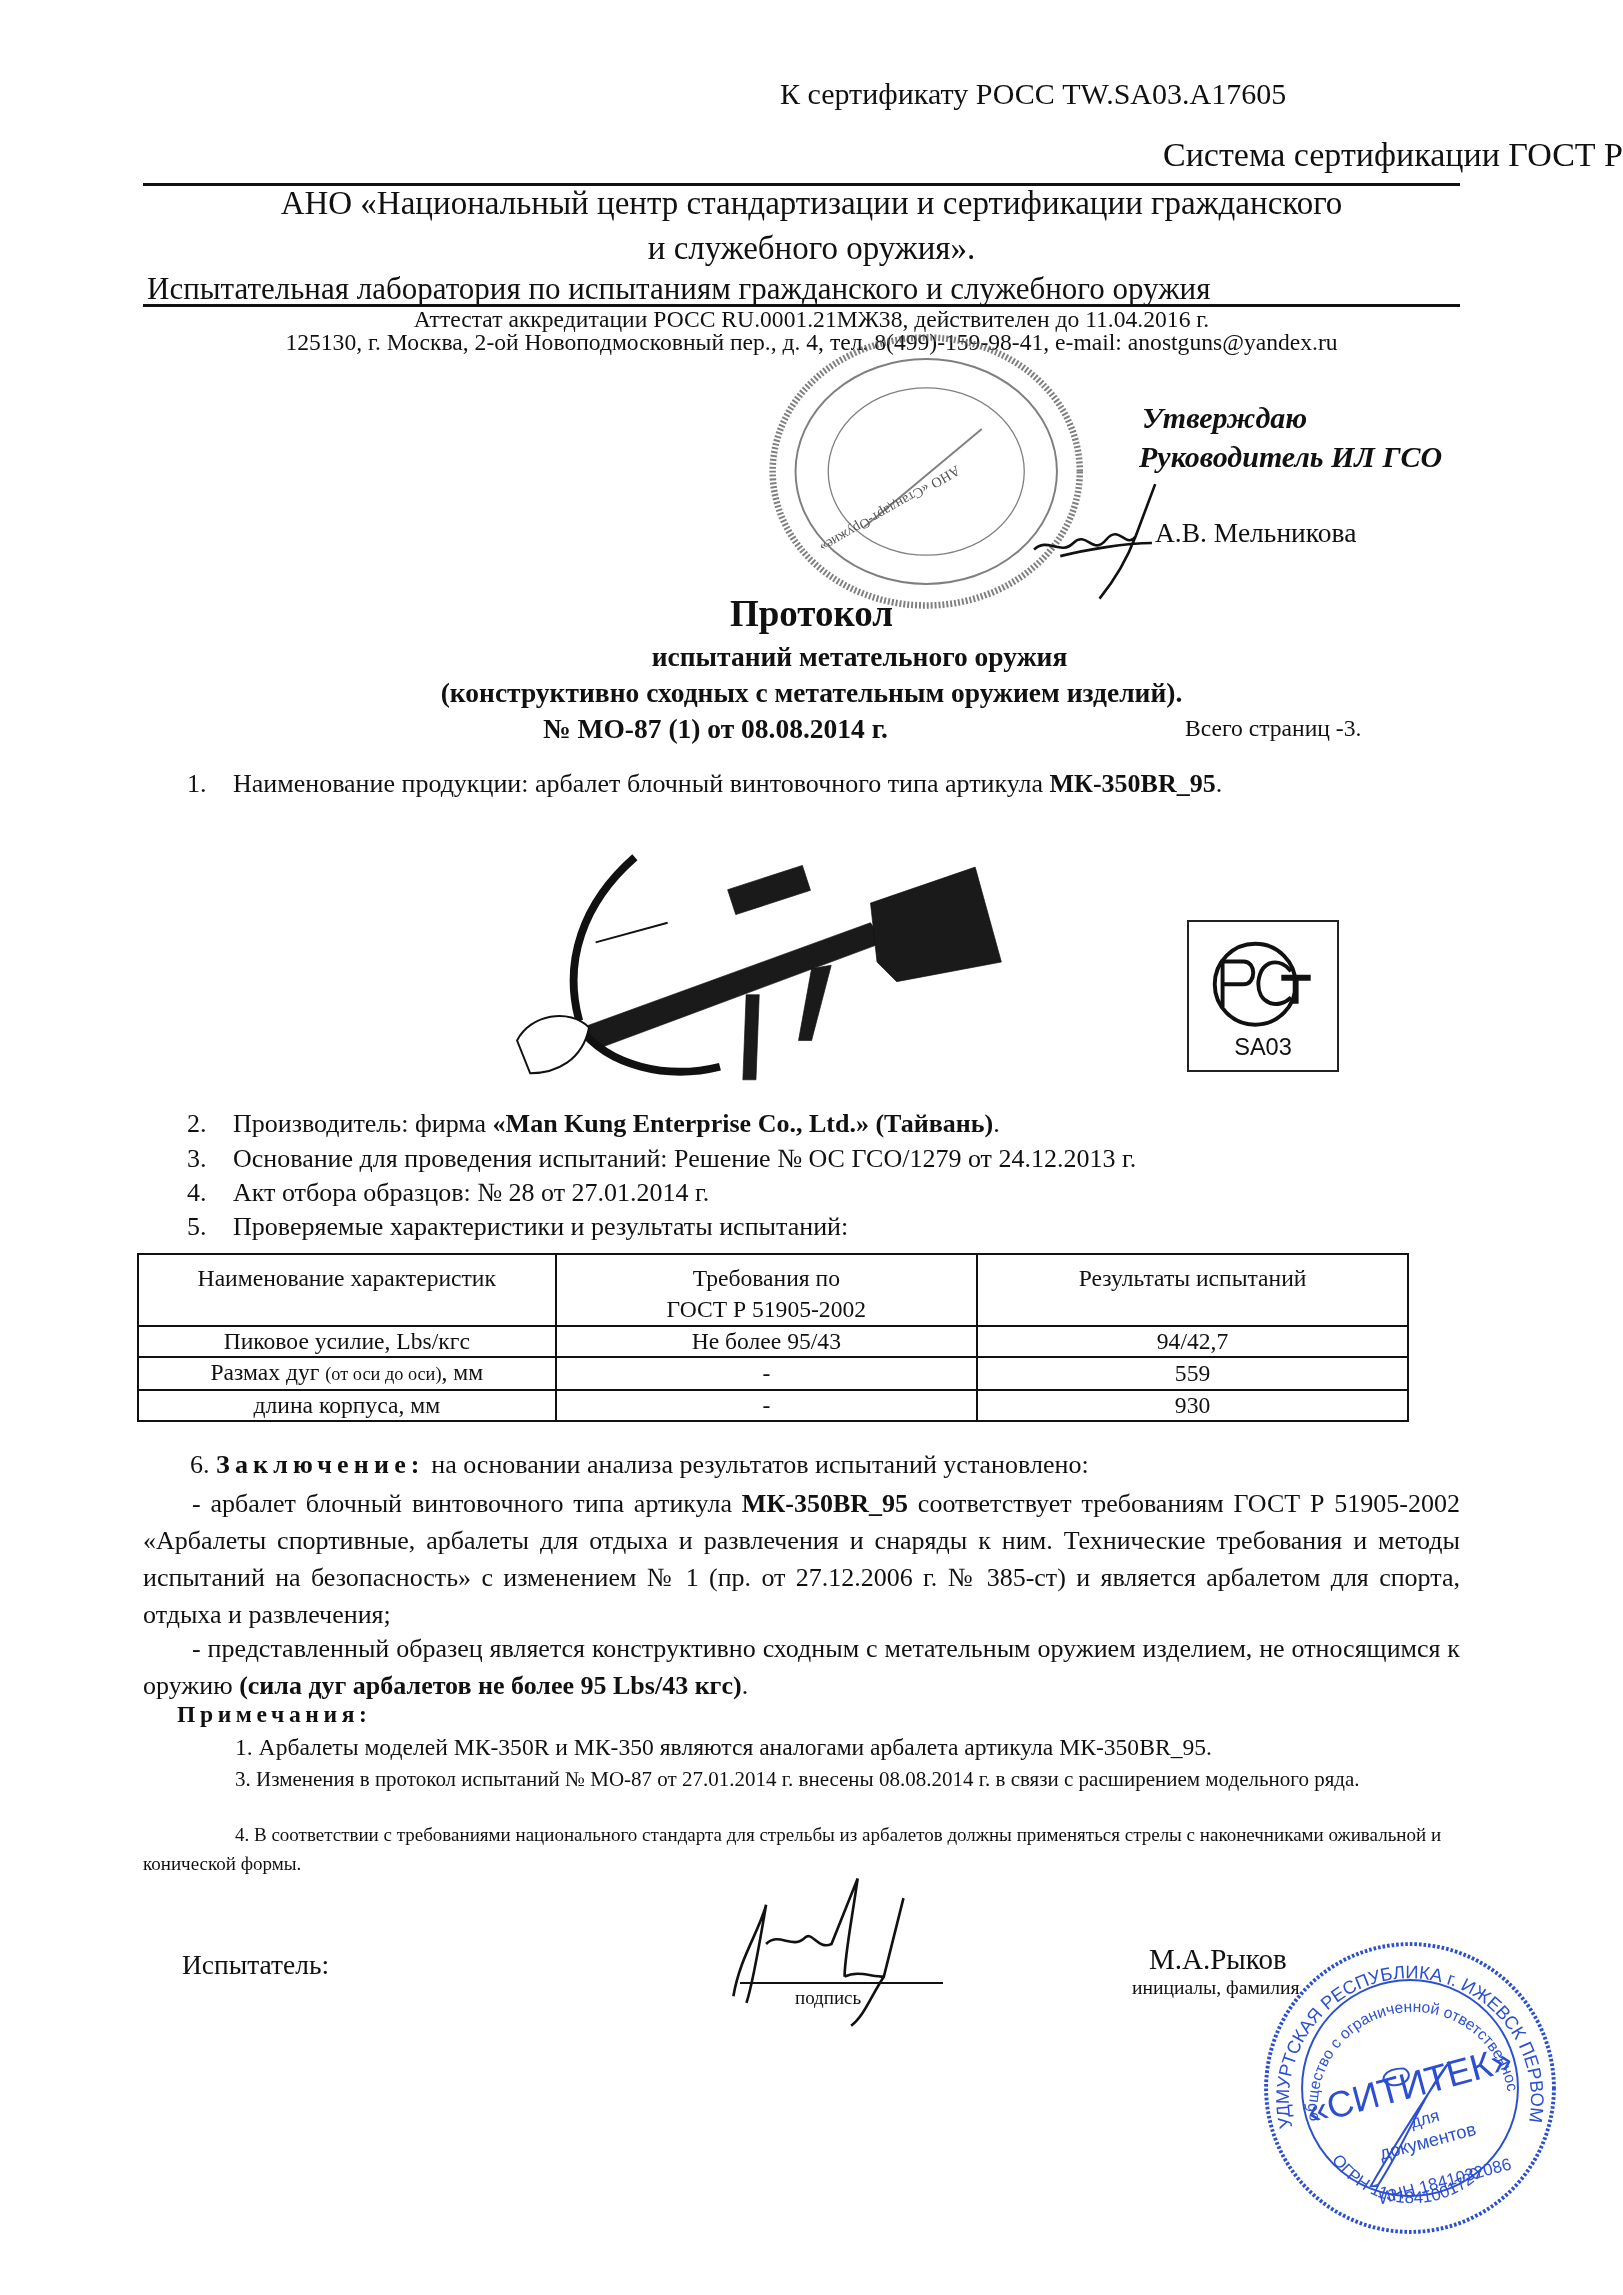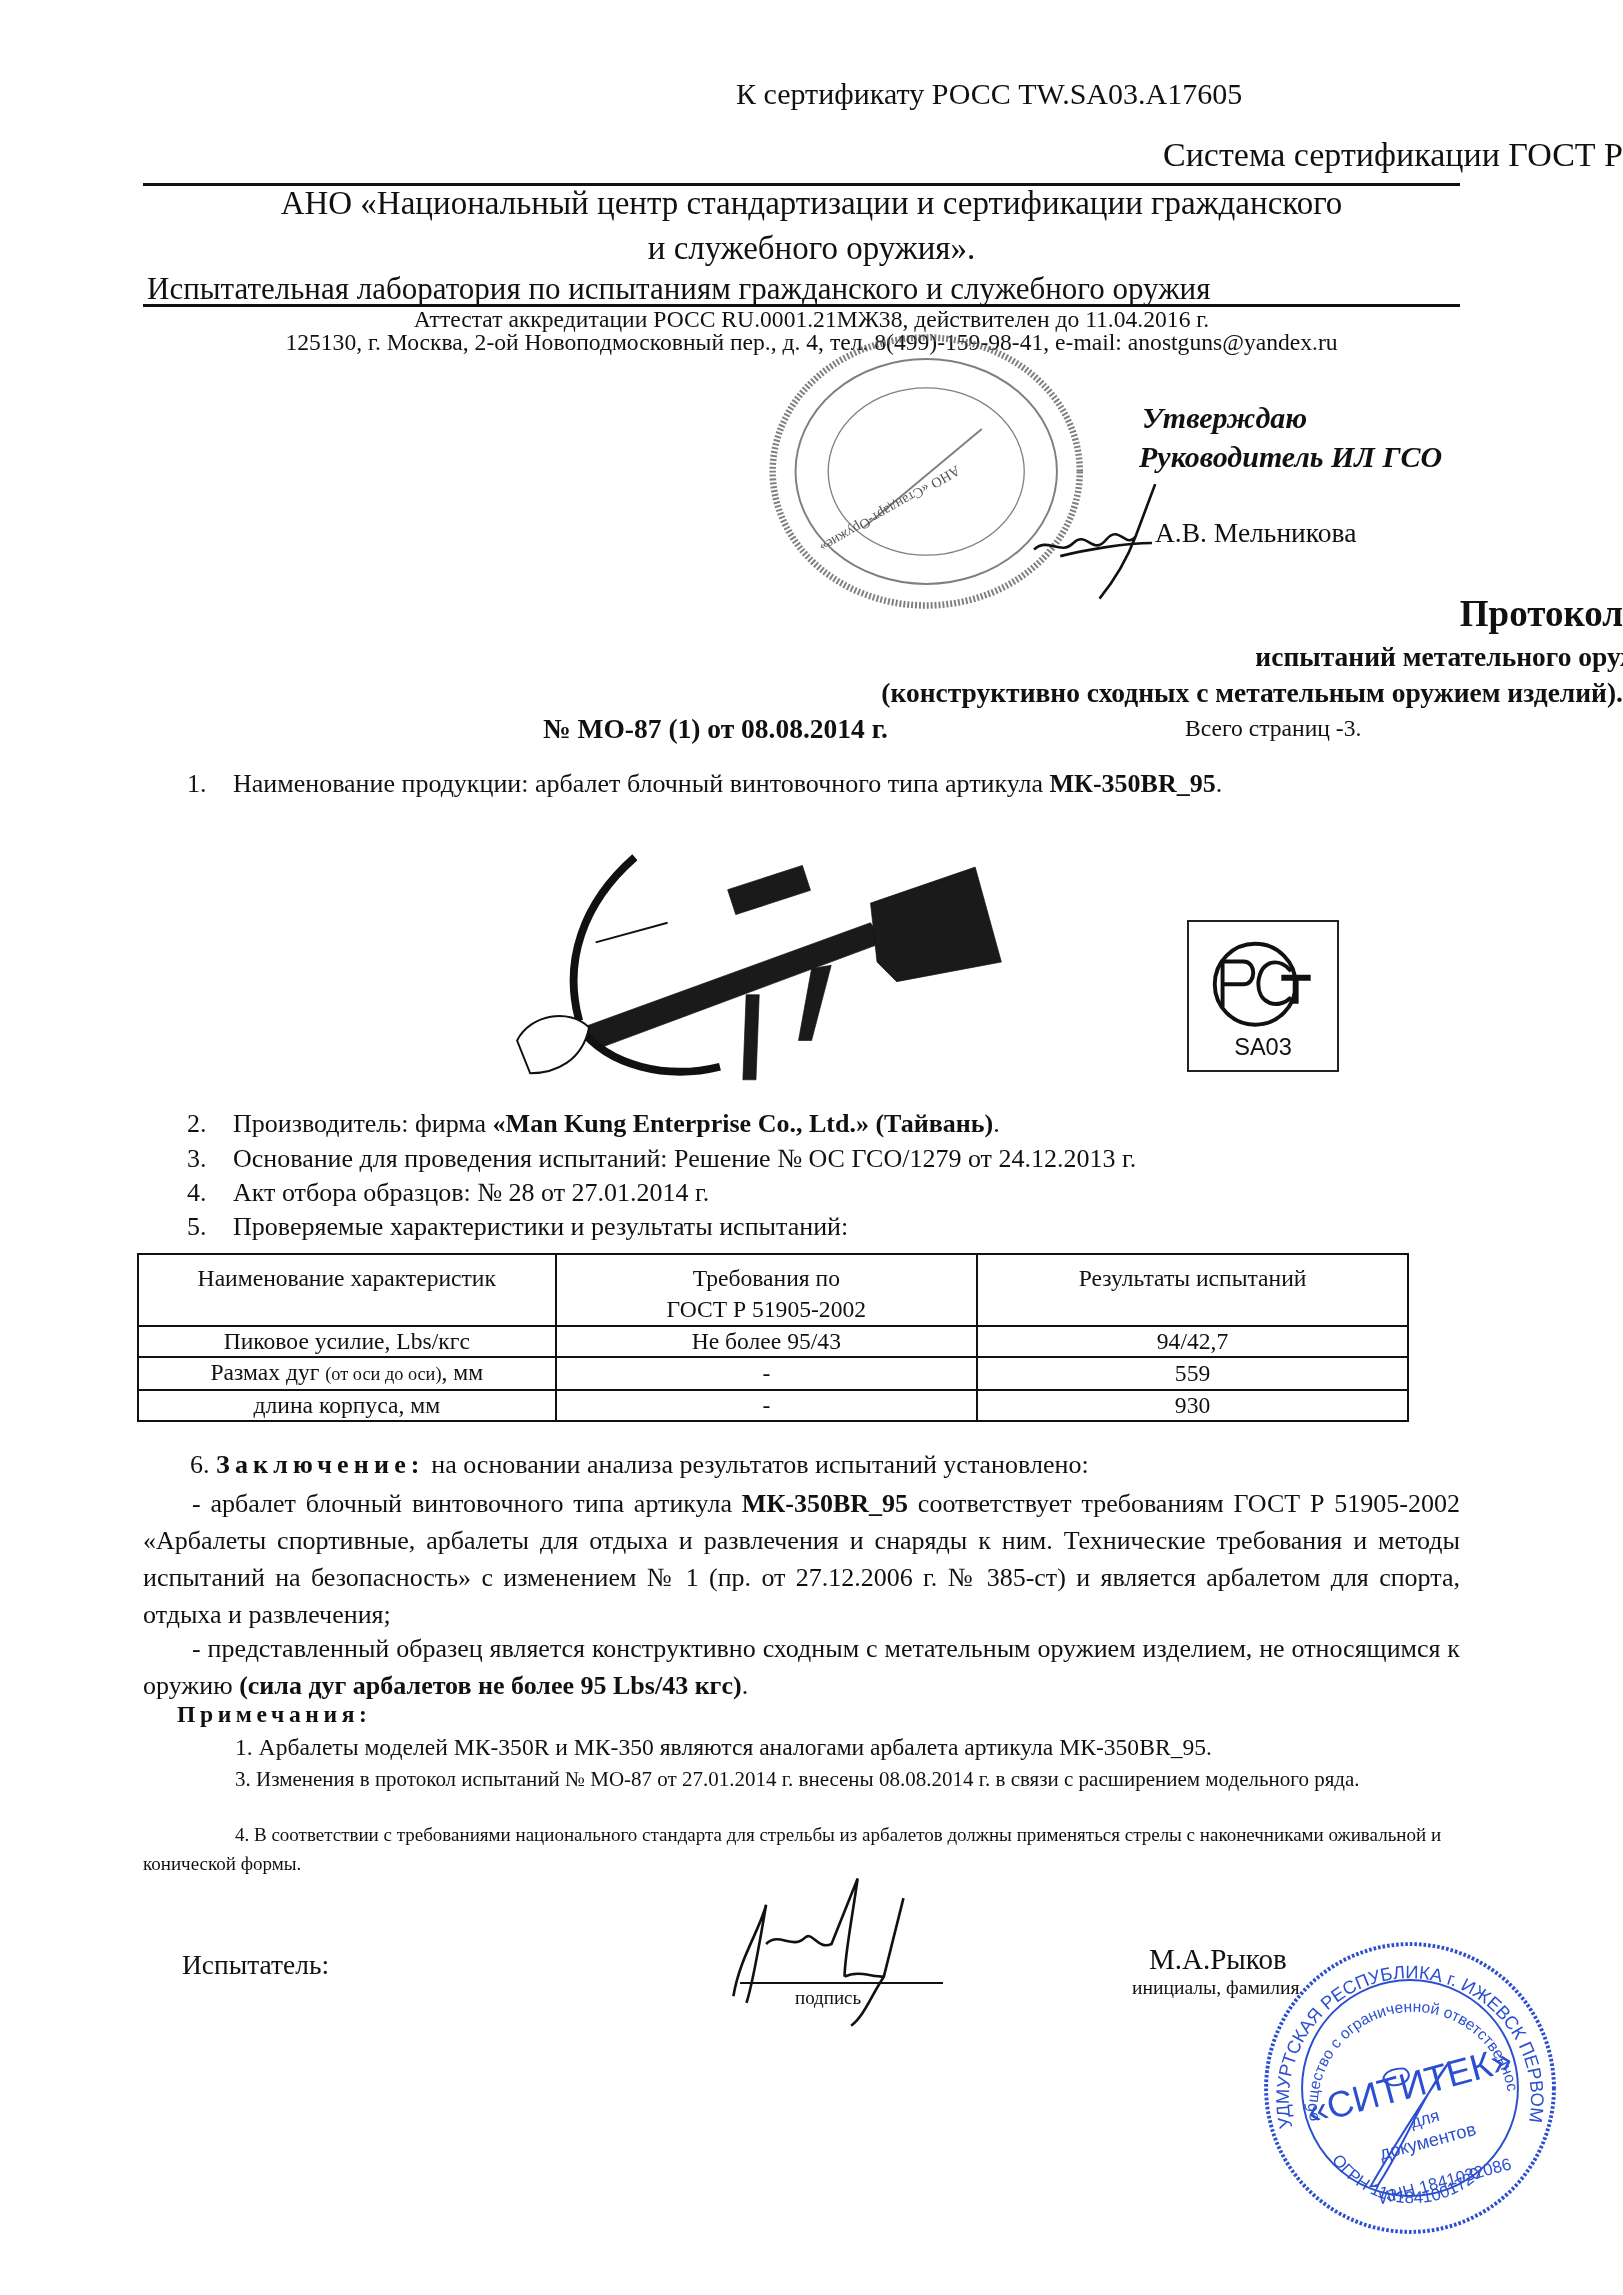--- a/index.html
+++ b/index.html
@@ -2,25 +2,25 @@
 <html style="font-size:10.5px"><head>
 <meta charset="utf-8">
 <style>
   html, body { margin: 0; padding: 0; background: #ffffff; }
   body {
     width: 1623px; height: 2295px; position: relative; overflow: hidden;
     font-family: "Liberation Serif", "DejaVu Serif", serif; color: #111111;
   }
   .abs { position: absolute; white-space: nowrap; }
   .c { text-align: center; }
-  .b { font-weight: bold; text-align: right; }
+  .b { font-weight: bold; }
   .i { font-style: italic; }
   .rule { position: absolute; left: 143px; width: 1317px; height: 3.3px; background: #111; }
 
-  #cert-ref { left: 736px; top: 77px; font-size: 30px; }
+  #cert-ref { left: 780px; top: 77px; font-size: 30px; }
   #sys-title { left: 0; width: 1623px; top: 136px; font-size: 34px; text-align: right; }
   #rule1 { top: 183px; }
   #org-line1 { left: 0; width: 1623px; top: 185px; font-size: 33px; }
   #org-line2 { left: 0; width: 1623px; top: 230px; font-size: 33px; }
   #lab-name { left: 147px; top: 271px; font-size: 31px; }
   #rule2 { top: 304px; }
   #accred { left: 0; width: 1623px; top: 306px; font-size: 23.6px; }
   #address { left: 0; width: 1623px; top: 329px; font-size: 23.6px; }
 
   #approve1 { left: 1142px; top: 401px; font-size: 30px; }

